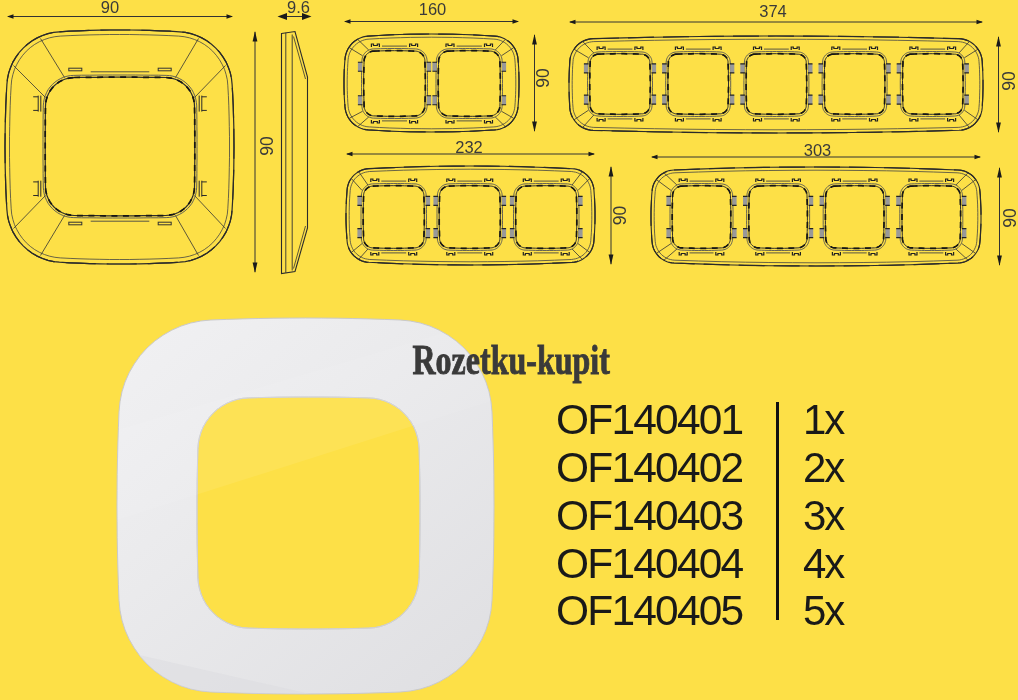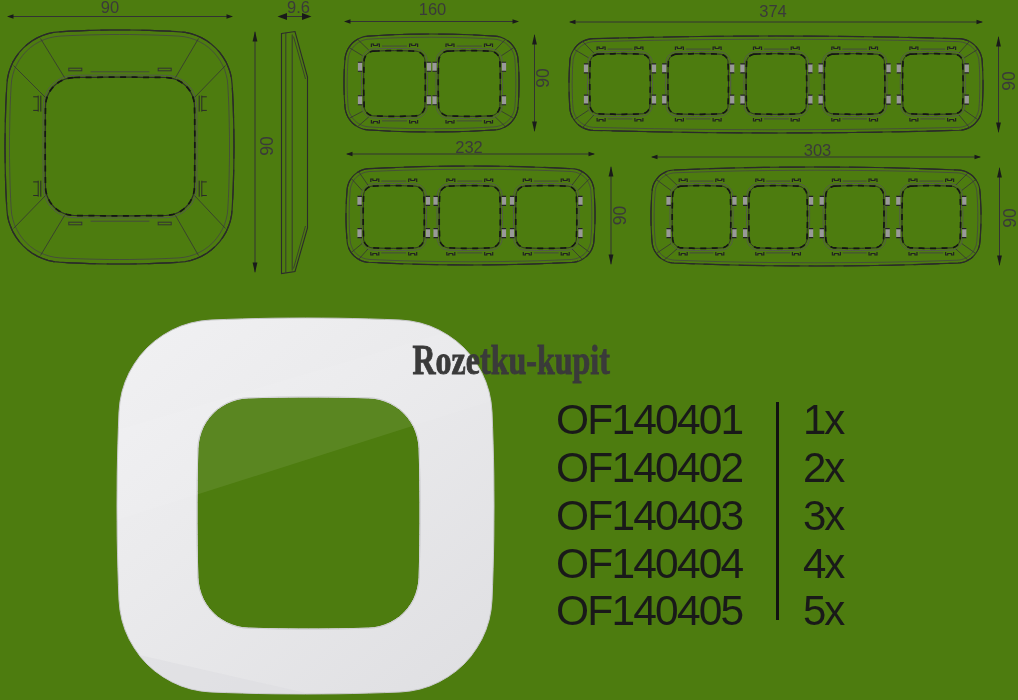--- a/index.html
+++ b/index.html
@@ -1,17 +1,17 @@
 <!DOCTYPE html>
 <html><head>
 <meta charset="utf-8">
 <title>Frames</title>
 <style>
 html,body { margin:0; padding:0; background:#ffffff; }
-#canvas { position:relative; width:1018px; height:700px; background:#4d7c0f; overflow:hidden; }
+#canvas { position:relative; width:1018px; height:700px; background:#fde047; overflow:hidden; }
 </style>
 </head>
 <body>
 
 <div id="canvas">
 <svg width="1018" height="700" viewBox="0 0 1018 700">
 <defs>
 <linearGradient id="plateg" x1="0%" y1="0%" x2="85%" y2="100%">
 <stop offset="0" stop-color="#f1f1f3"></stop>
 <stop offset="0.45" stop-color="#eaeaec"></stop>

